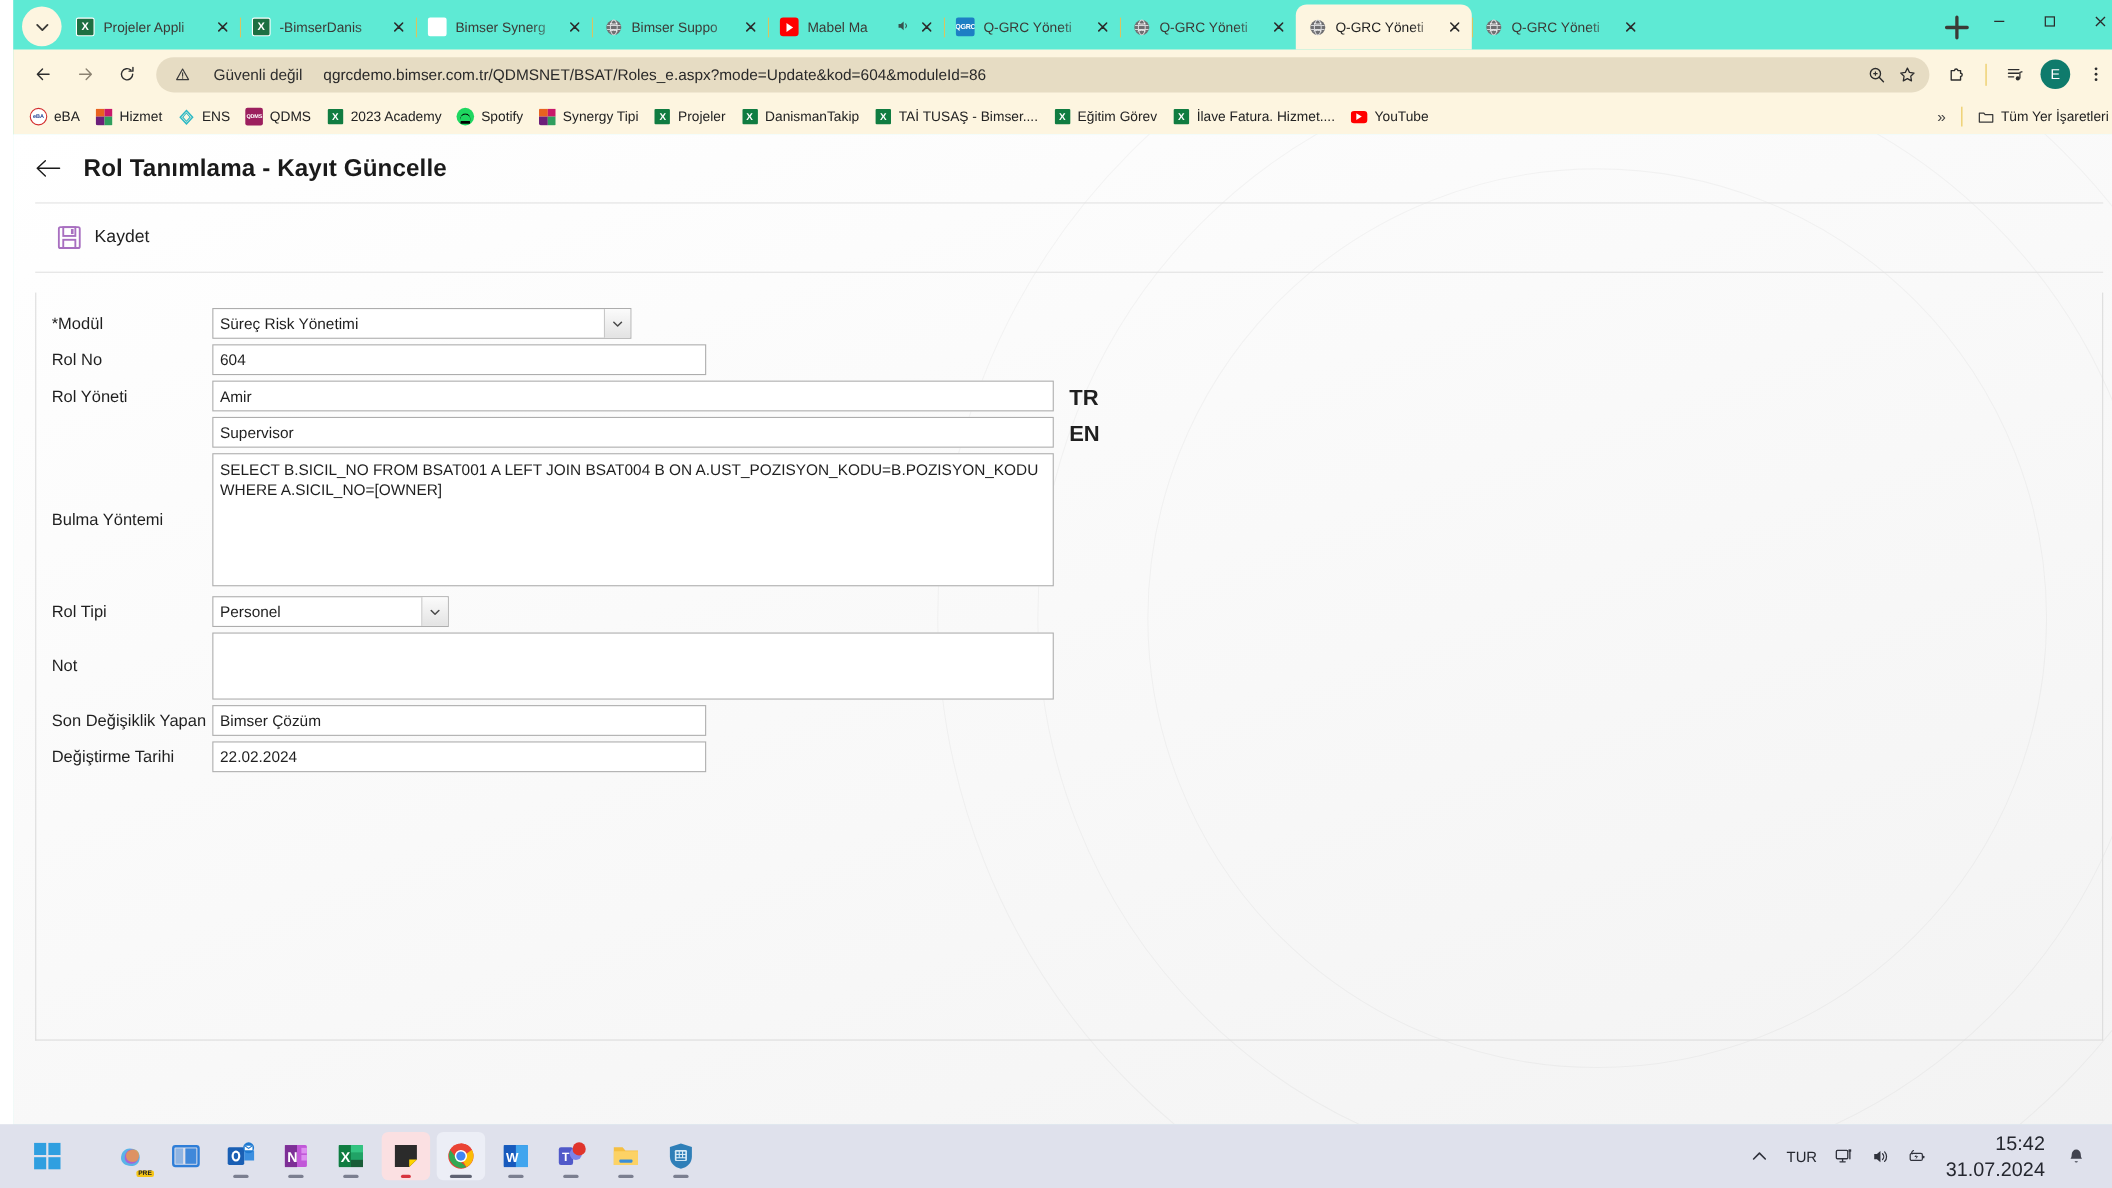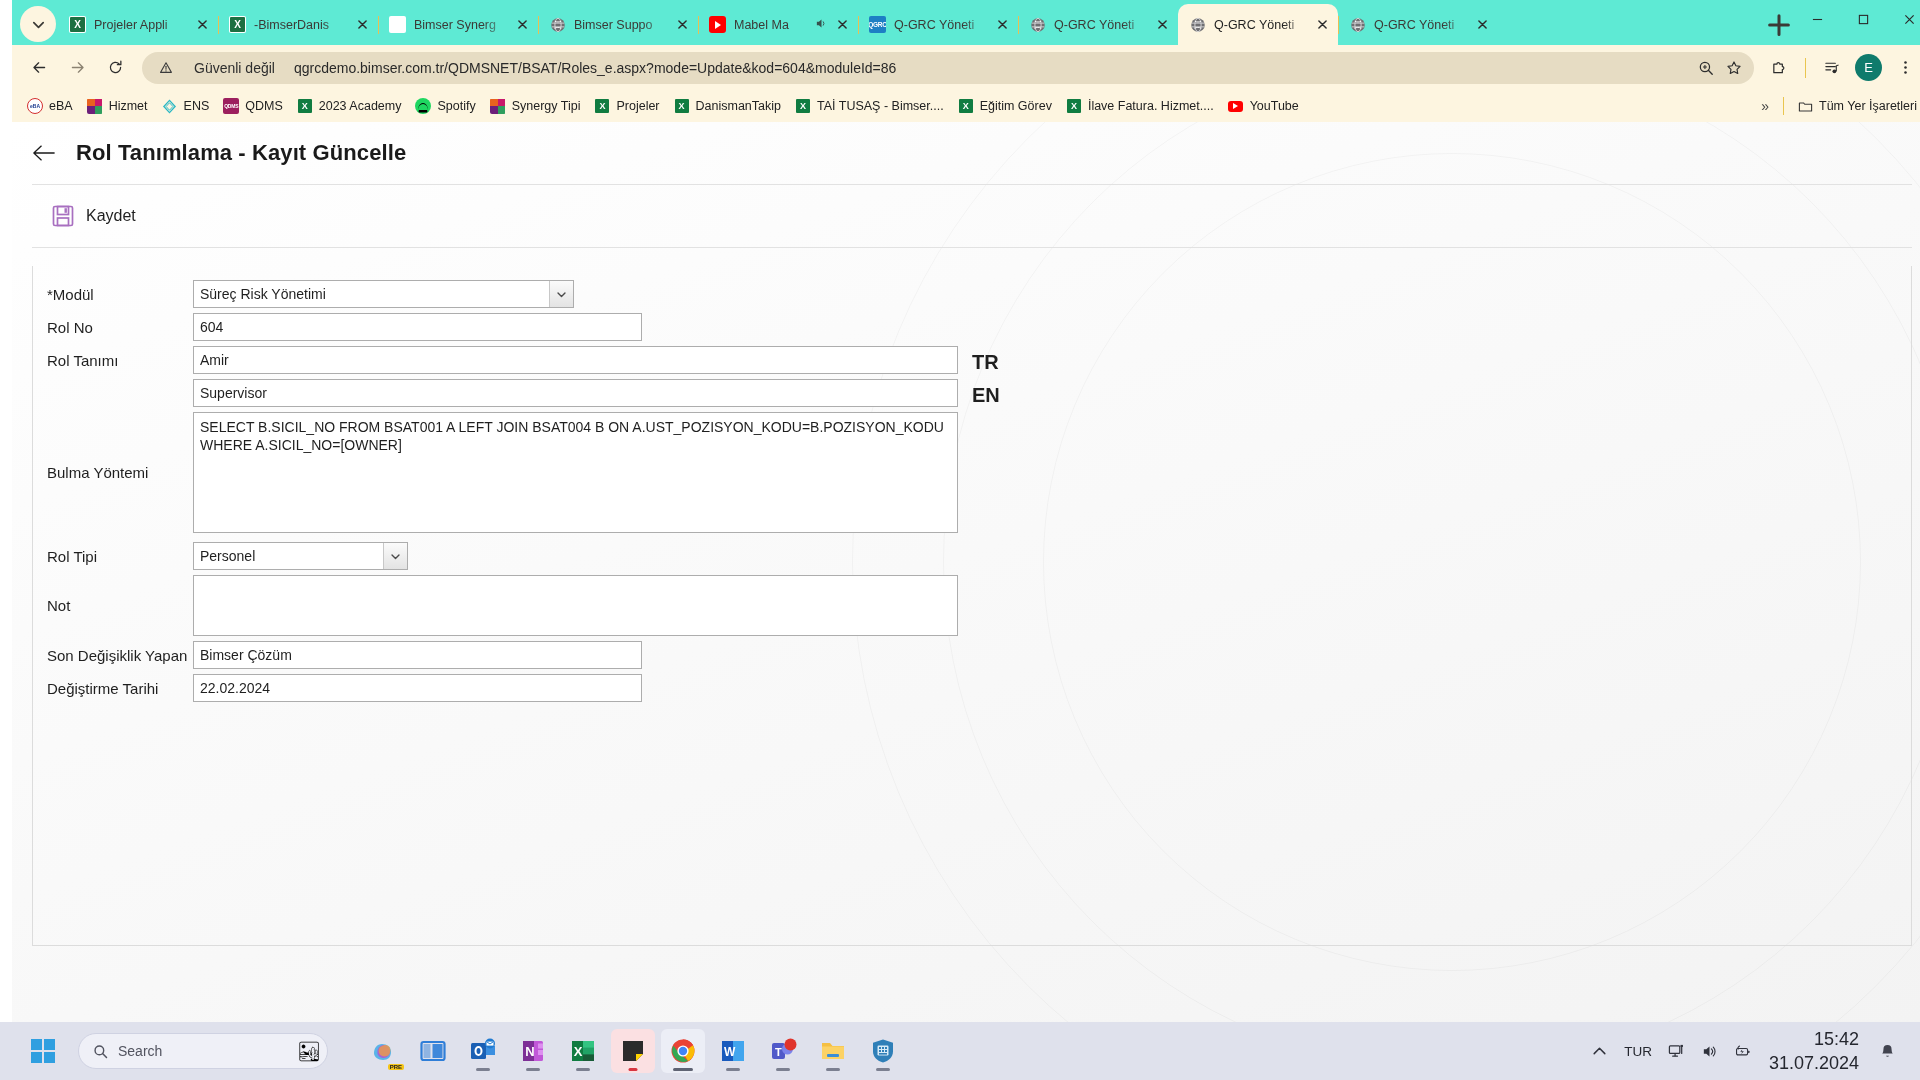--- a/index.html
+++ b/index.html
@@ -863,21 +863,21 @@
             </span>
           </div>
         </div>
 
         <div class="frow">
           <div class="flabel">Rol No</div>
           <input class="inp w-sm fctl" type="text" value="604" style="">
         </div>
 
         <div class="frow">
-          <div class="flabel">Rol Tanımı</div>
+          <div class="flabel">Rol Yöneti</div>
           <input class="inp w-lg fctl" type="text" value="Amir" style="">
           <span class="lang-tag">TR</span>
         </div>
 
         <div class="frow">
           <div class="flabel"></div>
           <input class="inp w-lg fctl" type="text" value="Supervisor" style="">
           <span class="lang-tag">EN</span>
         </div>
 
@@ -920,28 +920,20 @@
 
 <div id="taskbar">
   <div id="tb-center">
     <div id="start-button">
       <span id="win-logo">
           <i></i>
           <i></i>
           <i></i>
           <i></i>
         </span>
-    </div>
-    <div id="search-pill">
-      <svg viewBox="0 0 16 16">
-        <circle cx="6.8" cy="6.8" r="4.6" fill="none" stroke="#51535f" stroke-width="1.5"></circle>
-        <path d="M10.2 10.2L14.4 14.4" stroke="#51535f" stroke-width="1.6" stroke-linecap="round"></path>
-      </svg>
-      <span id="search-text">Search</span>
-      <span id="search-emoji">🏜</span>
     </div>
     <div id="tb-apps">
 
       <div class="tb-app">
         <svg class="glyph" viewBox="0 0 28 28">
           <path d="M5 16c0-5 3-9 8-9s9 3 9 8-3 8-8 8-9-3-9-7z" fill="#5ab4e8"></path>
           <path d="M9 12c2-4 6-5 9-3s4 6 2 9-6 4-9 2-3-5-2-8z" fill="#b84fd0" opacity=".8"></path>
           <path d="M13 9c3-2 7-1 8 2s0 7-3 8-7 0-8-3 0-6 3-7z" fill="#f0a23c" opacity=".75"></path>
         </svg>
         <span style="position:absolute;bottom:3px;right:1px;background:#f5c518;color:#222;font-size:6px;font-weight:bold;border-radius:2px;padding:0 2px;">PRE</span>

